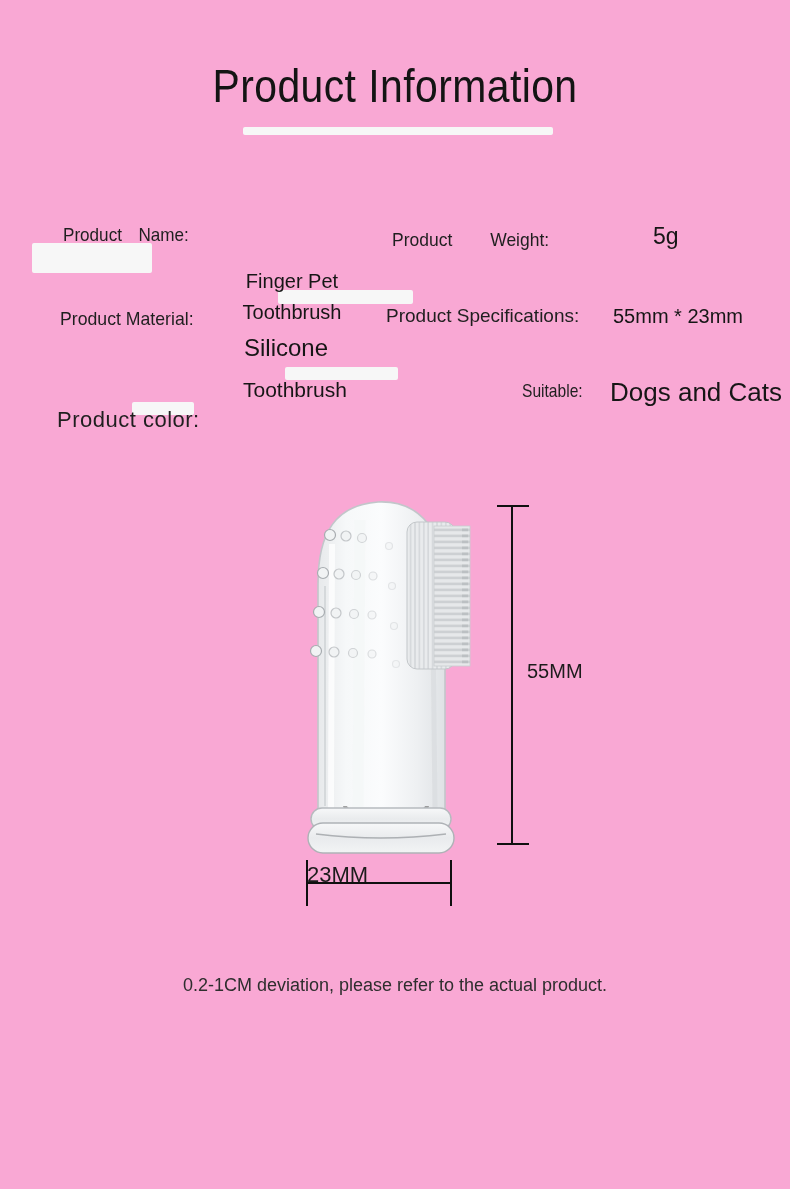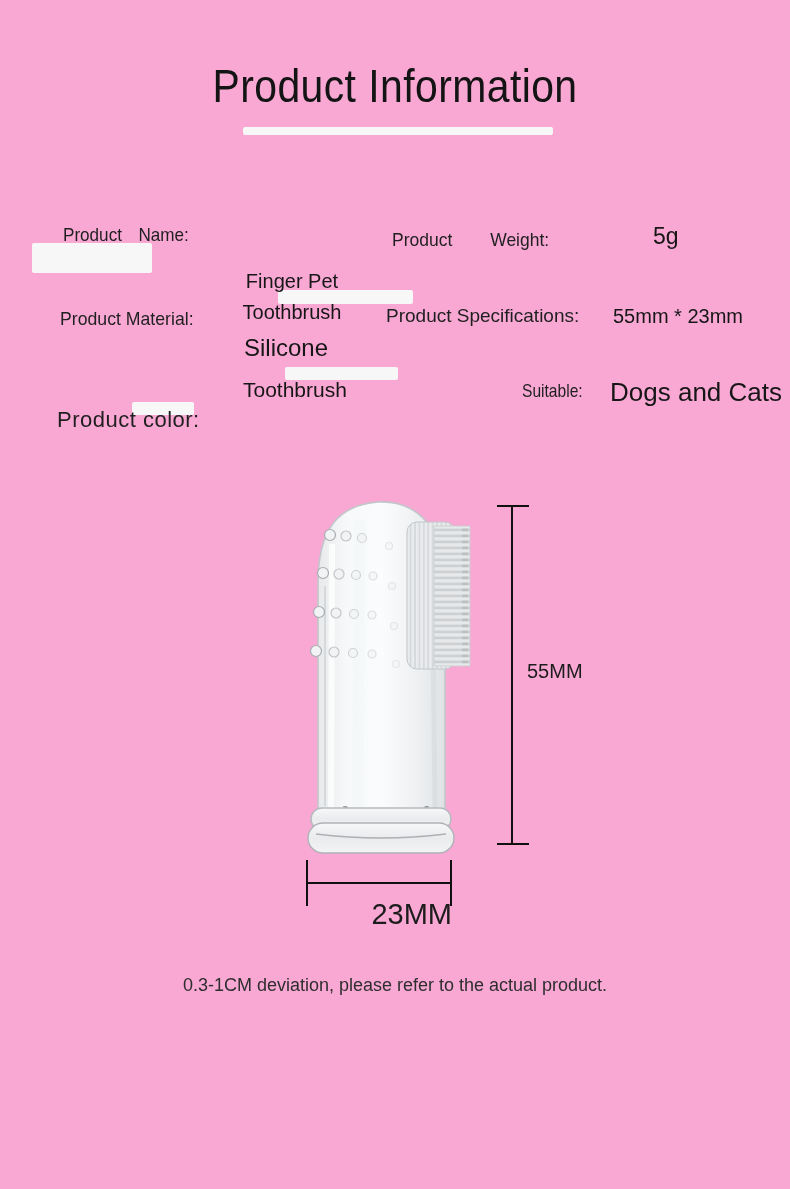--- a/index.html
+++ b/index.html
@@ -47,21 +47,21 @@
   
   .dim{background:#101010;}
   .dim-v-line{left:511px;top:506px;width:2px;height:339px;}
   .dim-v-cap-top{left:497px;top:505px;width:32px;height:2px;}
   .dim-v-cap-bot{left:497px;top:843px;width:32px;height:2px;}
   .dim-v-label{left:527px;top:660px;font-size:20px;color:#1c1c1c;}
 
   .dim-h-line{left:307px;top:882px;width:145px;height:2px;}
   .dim-h-cap-left{left:306px;top:860px;width:2px;height:46px;}
   .dim-h-cap-right{left:450px;top:860px;width:2px;height:46px;}
-  .dim-h-label{left:307px;top:898px;width:145px;text-align:right;font-size:29px;color:#1c1c1c;}
+  .dim-h-label{left:307px;top:862px;width:145px;text-align:left;font-size:22px;color:#1c1c1c;}
 
   .note{
     left:0;right:0;top:972px;
     text-align:center;
     font-size:18px;line-height:27px;
     color:#2e2e2e;
   }
   .note span{display:block;}
 
   .footer-title{
@@ -177,17 +177,17 @@
   <div class="abs dim dim-v-cap-top"></div>
   <div class="abs dim dim-v-cap-bot"></div>
   <div class="abs dim-v-label">55MM</div>
 
   <div class="abs dim dim-h-line"></div>
   <div class="abs dim dim-h-cap-left"></div>
   <div class="abs dim dim-h-cap-right"></div>
   <div class="abs dim-h-label">23MM</div>
 
   <div class="abs note">
-    <span>0.3-1CM deviation, please refer to the actual product.</span>
+    <span>0.2-1CM deviation, please refer to the actual product.</span>
   </div>
 
 
 </div>
 
 </body></html>

